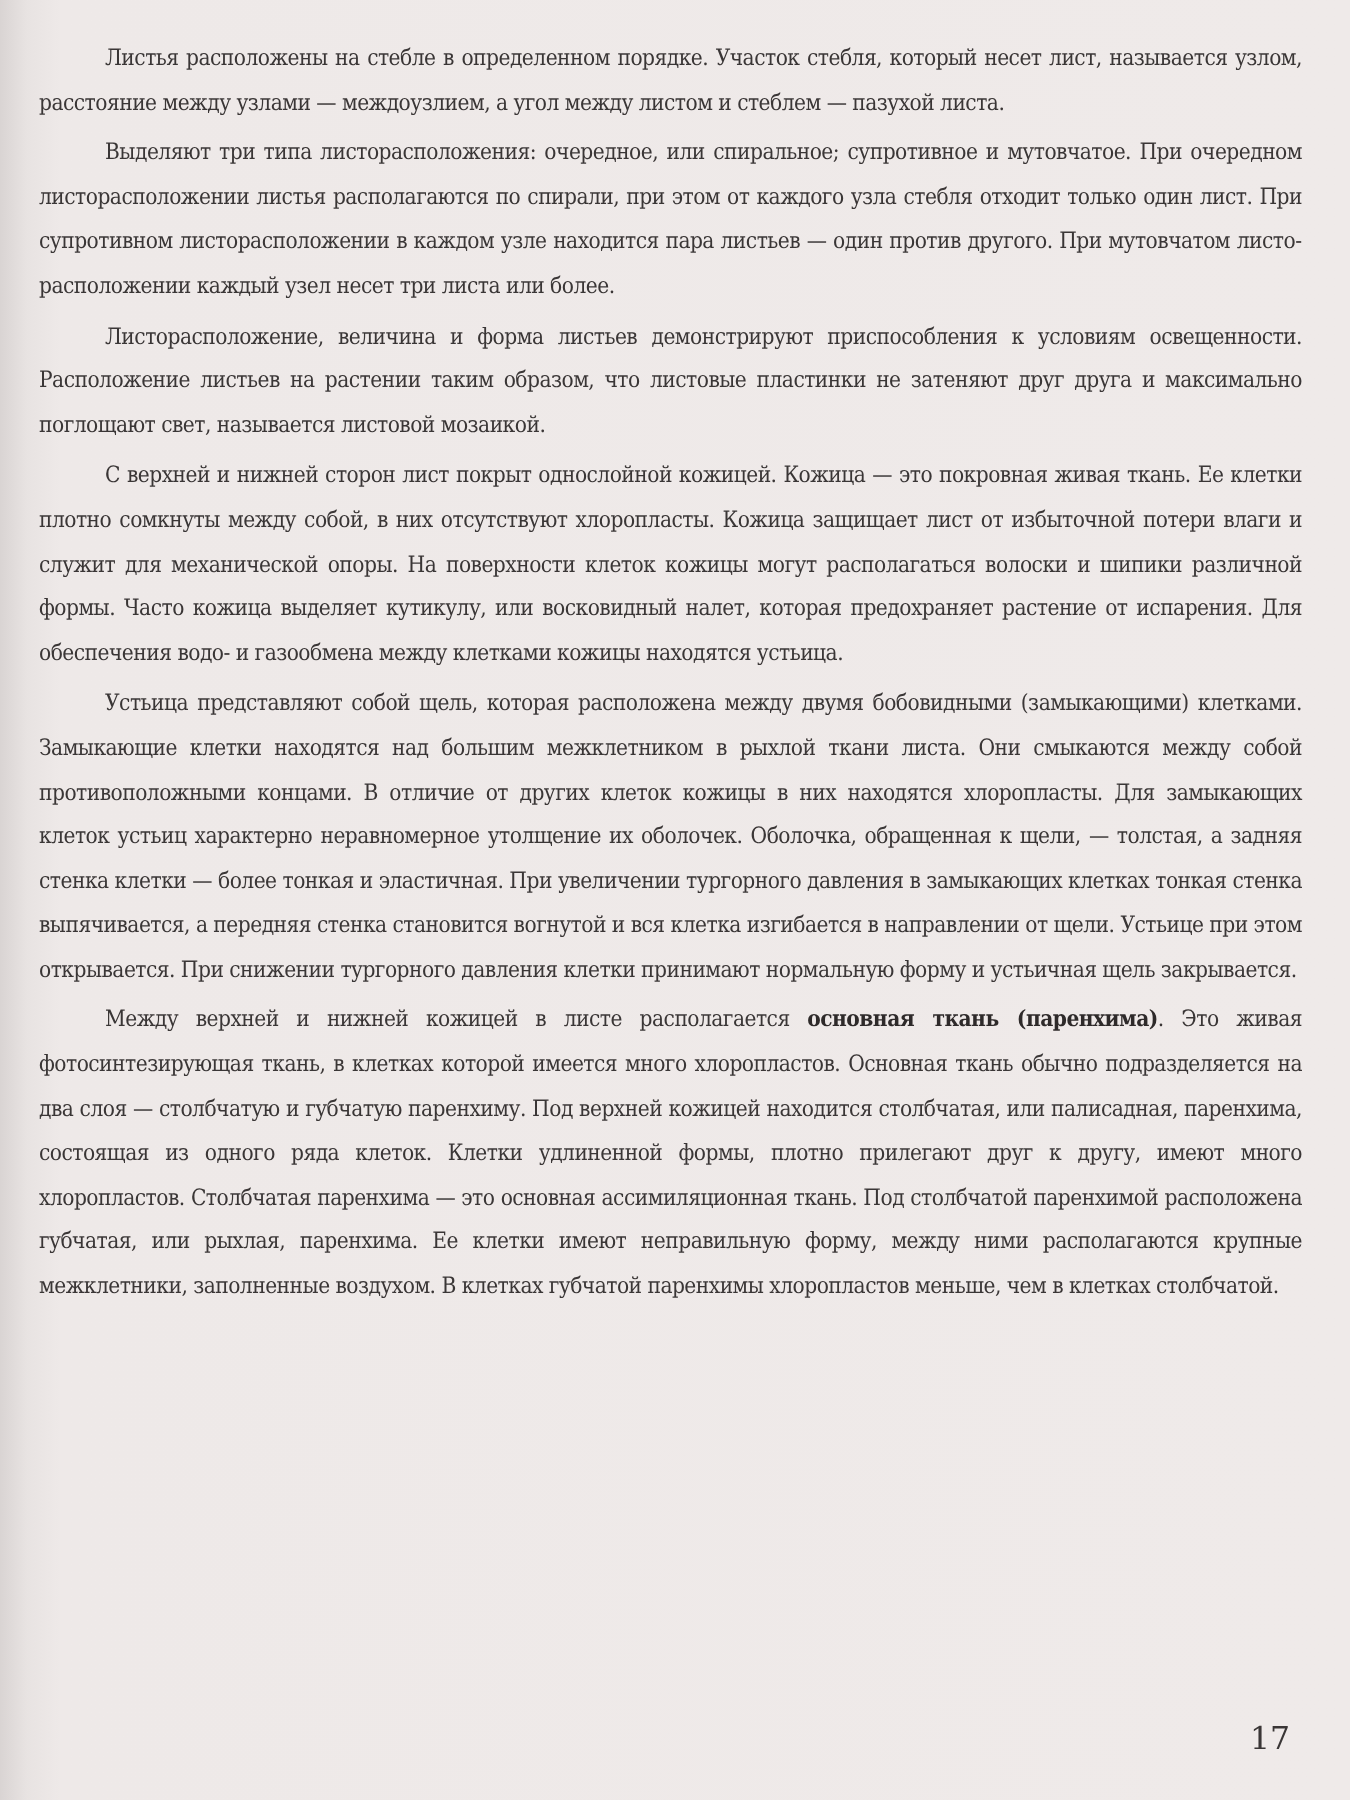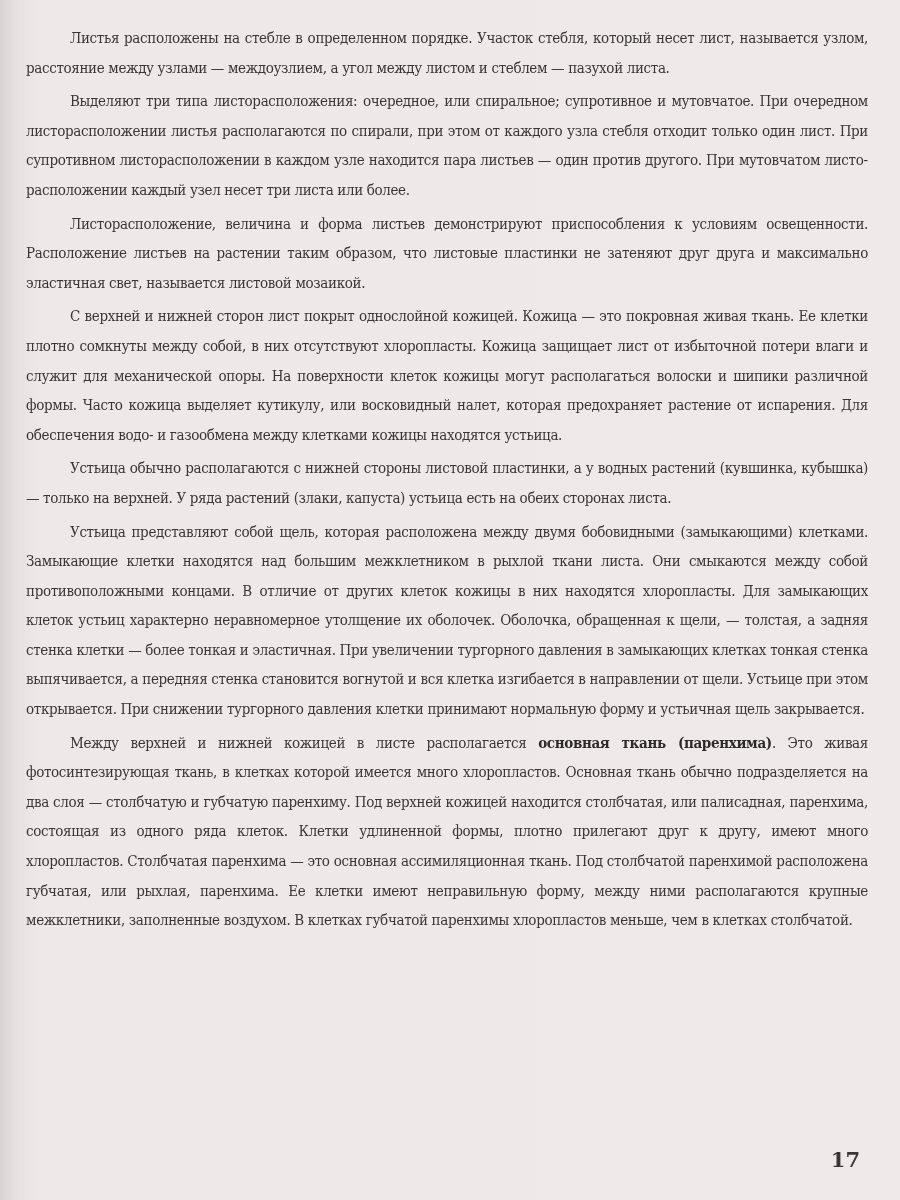--- a/index.html
+++ b/index.html
@@ -31,30 +31,29 @@
       transform-origin: left top;
       hyphens: manual;
     }
     .para + .para { margin-top: 4px; }
     .bold { font-weight: bold; color: #2e2a2a; }
     .page-number {
       position: absolute;
       right: 40px;
       top: 1147px;
       font-size: 21px;
-      font-weight: bold;
+      font-weight: normal;
       color: #3a3636;
     }
   </style>
 </head>
 <body>
 
 <div class="page">
   <p class="para">Листья расположены на стебле в определенном порядке. Участок стебля, который несет лист, называется узлом, расстояние между узла­ми — междоузлием, а угол между листом и стеблем — пазухой листа.</p>
   <p class="para">Выделяют три типа листорасположения: очередное, или спиральное; супротивное и мутовчатое. При очередном листорасположении листья располагаются по спирали, при этом от каждого узла стебля отходит только один лист. При супротивном листорасположении в каждом узле находится пара листьев — один против другого. При мутовчатом листо­расположении каждый узел несет три листа или более.</p>
-  <p class="para">Листорасположение, величина и форма листьев демонстрируют при­способления к условиям освещенности. Расположение листьев на расте­нии таким образом, что листовые пластинки не затеняют друг друга и максимально эластичная свет, называется листовой мозаикой.</p>
+  <p class="para">Листорасположение, величина и форма листьев демонстрируют при­способления к условиям освещенности. Расположение листьев на расте­нии таким образом, что листовые пластинки не затеняют друг друга и максимально поглощают свет, называется листовой мозаикой.</p>
   <p class="para">С верхней и нижней сторон лист покрыт однослойной кожицей. Ко­жица — это покровная живая ткань. Ее клетки плотно сомкнуты между собой, в них отсутствуют хлоропласты. Кожица защищает лист от избы­точной потери влаги и служит для механической опоры. На поверхности клеток кожицы могут располагаться волоски и шипики различной фор­мы. Часто кожица выделяет кутикулу, или восковидный налет, которая предохраняет растение от испарения. Для обеспечения водо- и газообме­на между клетками кожицы находятся устьица.</p>
-  <p class="para">Устьица обычно располагаются с нижней стороны листовой пластин­ки, а у водных растений (кувшинка, кубышка) — только на верхней. У ряда растений (злаки, капуста) устьица есть на обеих сторонах листа.</p>
   <p class="para">Устьица представляют собой щель, которая расположена между двумя бобовидными (замыкающими) клетками. Замыкающие клетки находятся над большим межклетником в рыхлой ткани листа. Они смы­каются между собой противоположными концами. В отличие от других клеток кожицы в них находятся хлоропласты. Для замыкающих клеток устьиц характерно неравномерное утолщение их оболочек. Оболочка, обращенная к щели, — толстая, а задняя стенка клетки — более тонкая и эластичная. При увеличении тургорного давления в замыкающих клетках тонкая стенка выпячивается, а передняя стенка становится во­гнутой и вся клетка изгибается в направлении от щели. Устьице при этом открывается. При снижении тургорного давления клетки прини­мают нормальную форму и устьичная щель закрывается.</p>
   <p class="para"><span>Между верхней и нижней кожицей в листе располагается </span><span class="bold">основная ткань (паренхима)</span><span>. Это живая фотосинтезирующая ткань, в клетках ко­торой имеется много хлоропластов. Основная ткань обычно подразделя­ется на два слоя — столбчатую и губчатую паренхиму. Под верхней ко­жицей находится столбчатая, или палисадная, паренхима, состоящая из одного ряда клеток. Клетки удлиненной формы, плотно прилегают друг к другу, имеют много хлоропластов. Столбчатая паренхима — это ос­новная ассимиляционная ткань. Под столбчатой паренхимой располо­жена губчатая, или рыхлая, паренхима. Ее клетки имеют неправильную форму, между ними располагаются крупные межклетники, заполнен­ные воздухом. В клетках губчатой паренхимы хлоропластов меньше, чем в клетках столбчатой.</span></p>
 </div>
 
 <div class="page-number">17</div>
 
 </body></html>

